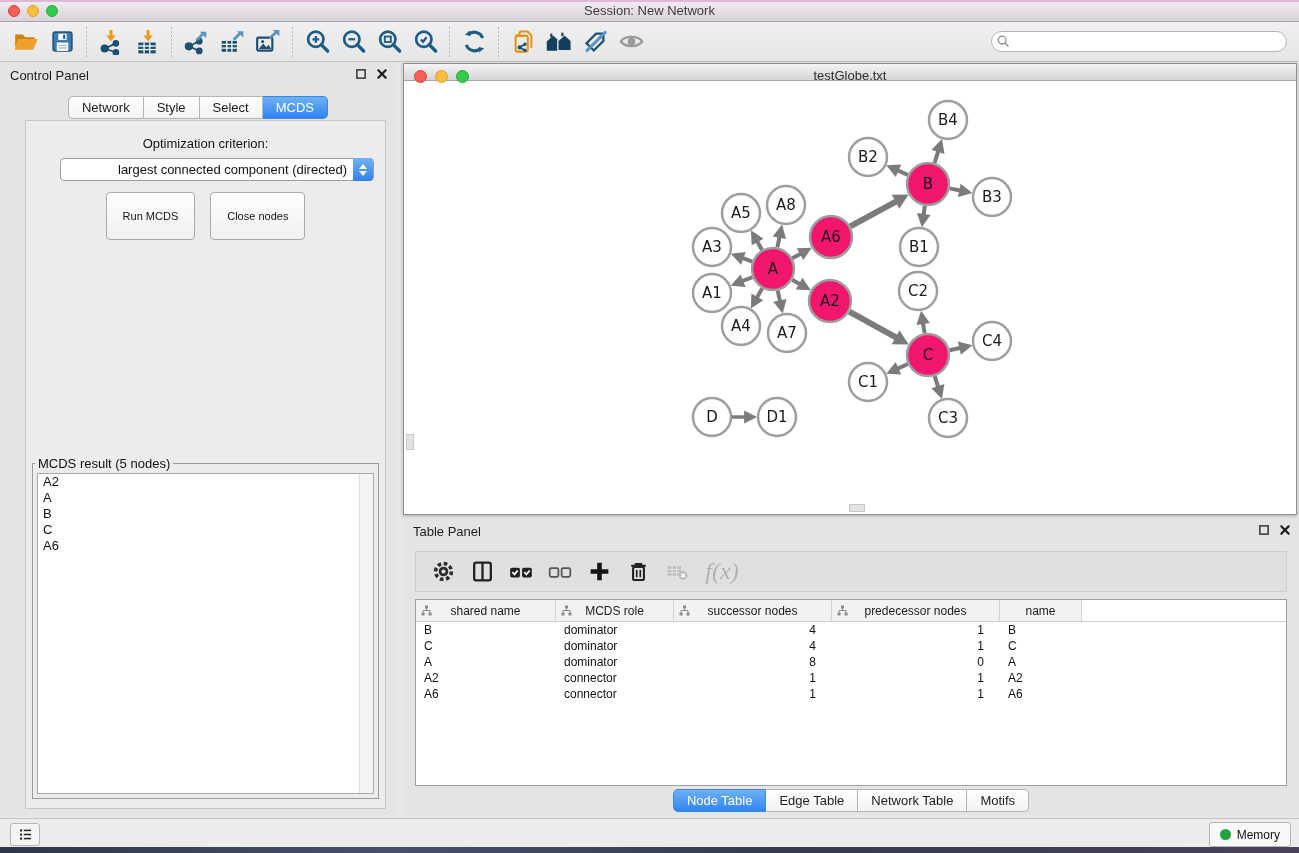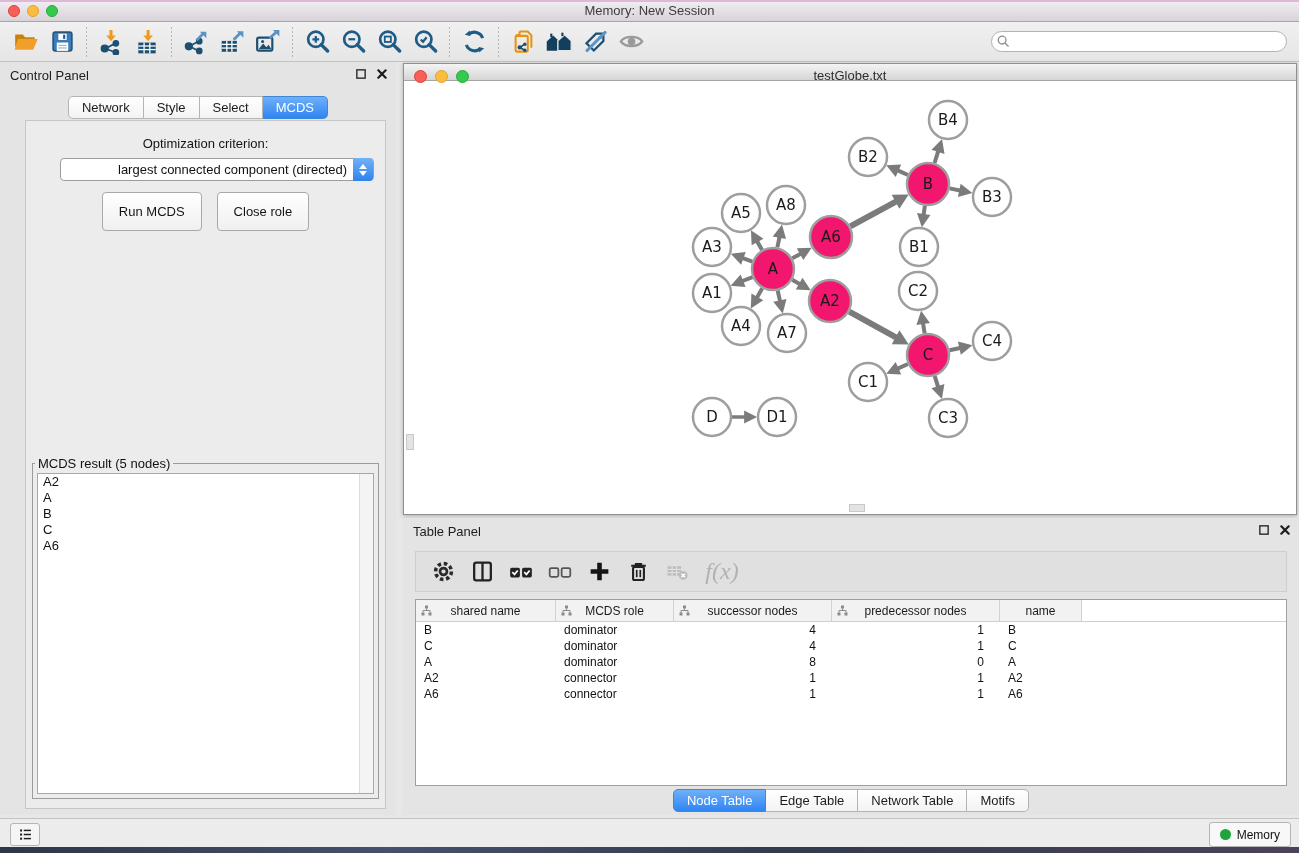--- a/index.html
+++ b/index.html
@@ -48,21 +48,21 @@
     border:1px solid #9d9d9d;border-radius:4px;box-sizing:border-box;}
   .combo-value{position:absolute;left:9px;top:3px;font-size:13px;color:#111;white-space:nowrap;padding-left:48px;}
   .combo-step{position:absolute;right:0;top:-1px;bottom:-1px;width:20px;border-radius:0 4px 4px 0;
     background:linear-gradient(#72b1f8,#3081ef);display:flex;flex-direction:column;
     align-items:center;justify-content:center;gap:2px;}
   .chev{width:0;height:0;border-left:4px solid transparent;border-right:4px solid transparent;}
   .chev.up{border-bottom:5px solid #fff;}
   .chev.down{border-top:5px solid #fff;}
   .btn-row{position:absolute;top:71px;left:0;width:100%;display:flex;justify-content:center;gap:15px;}
   .push-btn{border:1px solid #a9a9a9;border-radius:4px;background:linear-gradient(#ffffff,#f0f0f0);
-    font-size:13px;color:#141414;padding:11px 16px;font-family:"Liberation Sans",sans-serif;}
+    font-size:11px;color:#141414;padding:17px 16px;font-family:"Liberation Sans",sans-serif;}
   .result-fieldset{position:absolute;left:6px;right:6px;top:335px;bottom:9px;
     border:1px solid #9b9b9b;margin:0;padding:0;}
   .result-fieldset legend{font-size:13px;color:#111;padding:0 3px;margin-left:2px;}
   .result-list{position:absolute;left:4px;right:4px;top:2px;bottom:4px;background:#fff;
     border:1px solid #a8a8a8;overflow:hidden;}
   .result-scroll{position:absolute;right:0;top:0;bottom:0;width:13px;background:#f4f4f4;
     border-left:1px solid #ddd;}
   .result-item{font-size:13px;color:#111;line-height:16px;padding:0 5px;}
 
   
@@ -109,21 +109,21 @@
 </style>
 </head>
 <body>
 
 <div class="abs titlebar">
   <div class="lights">
     <span class="tl red"></span>
     <span class="tl yellow"></span>
     <span class="tl green"></span>
   </div>
-  <div class="win-title">Memory: New Session</div>
+  <div class="win-title">Session: New Network</div>
 </div>
 
 <div class="abs toolbar">
   <span class="tbtn">
     <svg width="26" height="26" viewBox="0 0 24 24">
         <path d="M2 5h7l2.2 2.5H20v3H5.2L2 17z" fill="#c8830f"></path>
         <path d="M4.6 9.3h18.3L18.6 19.2H1.5z" fill="#f0a02a"></path>
       </svg>
   </span>
   <span class="tbtn">
@@ -309,21 +309,21 @@
     <div class="opt-label">Optimization criterion:</div>
     <div class="combo">
       <span class="combo-value">largest connected component (directed)</span>
       <span class="combo-step">
           <span class="chev up"></span>
           <span class="chev down"></span>
         </span>
     </div>
     <div class="btn-row">
       <button class="push-btn">Run MCDS</button>
-      <button class="push-btn">Close role</button>
+      <button class="push-btn">Close nodes</button>
     </div>
     <fieldset class="result-fieldset">
       <legend>MCDS result (5 nodes)</legend>
       <div class="result-list">
         <div>
             <div class="result-item">A2</div>
             <div class="result-item">A</div>
             <div class="result-item">B</div>
             <div class="result-item">C</div>
             <div class="result-item">A6</div>

